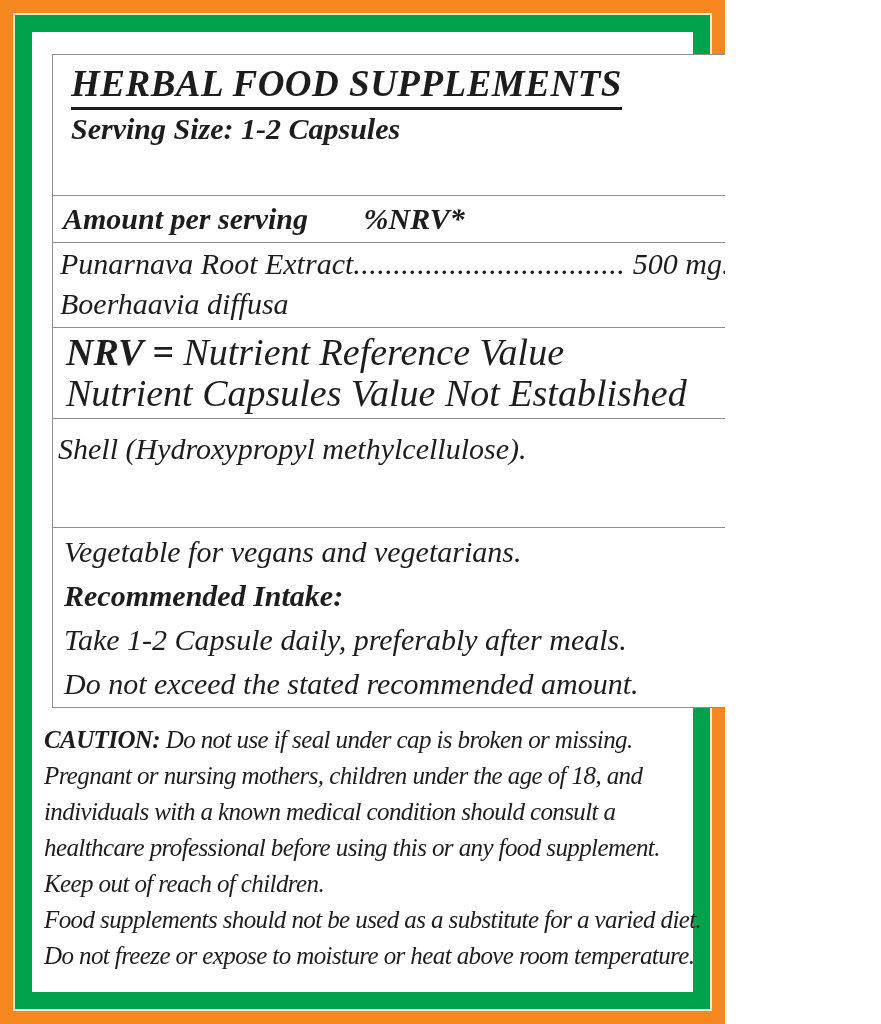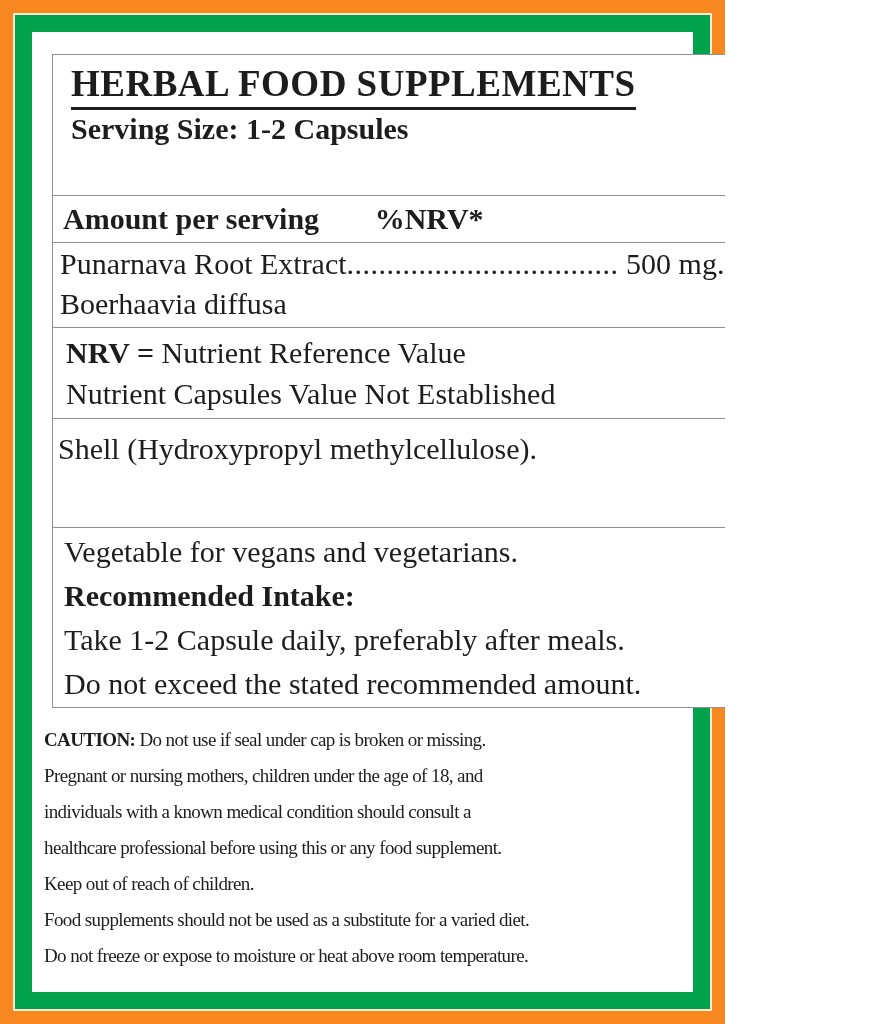--- a/index.html
+++ b/index.html
@@ -7,20 +7,21 @@
     width: 881px; height: 1024px;
     font-family: "Liberation Serif", "DejaVu Serif", serif;
     color: var(--text, #1d1d1d);
     background: #fff;
   }
   .label {
     position: relative;
     width: 725px; height: 1024px;
     background: var(--orange, #F6881F);
     overflow: hidden;
+    font-style: italic;
   }
   .frame-cream {
     position: absolute; inset: 13px;
     background: var(--cream, #F2ECD5);
   }
   .frame-green {
     position: absolute; inset: 2px;
     background: var(--green, #00A24B);
   }
   .content {
@@ -48,30 +49,30 @@
     border-bottom: 3px solid #1d1d1d; padding-bottom: 3px;
   }
   .serving-line { font-size: 30px; font-weight: 700; line-height: 39px; }
 
   .row-amount { height: 47px; padding: 3px 10px 0 10px; font-size: 30px; line-height: 40px; }
   .nrv-col { margin-left: 48px; }
 
   .row-active { height: 85px; padding: 1px 10px 0 7px; font-size: 30px; line-height: 40px; }
   .dots { letter-spacing: 0.5px; }
 
-  .row-nrv { height: 91px; padding: 4px 10px 0 13px; font-size: 30px; line-height: 41px; }
+  .row-nrv { height: 91px; padding: 4px 10px 0 13px; font-size: 38px; line-height: 41px; }
 
   .row-ingredients { height: 109px; padding: 5px 10px 0 5px; font-size: 30px; line-height: 50px; }
 
   .row-usage { height: 180px; padding: 2px 10px 0 11px; font-size: 30px; line-height: 44px; }
 
   
   .caution {
     margin: 14px 0 0 12px;
-    font-size: 19px; line-height: 36px;
+    font-size: 25px; line-height: 36px;
     letter-spacing: -0.6px;
     white-space: nowrap;
   }
 </style>
 </head>
 <body>
 
 <div class="label">
   <div class="frame-cream">
     <div class="frame-green">

